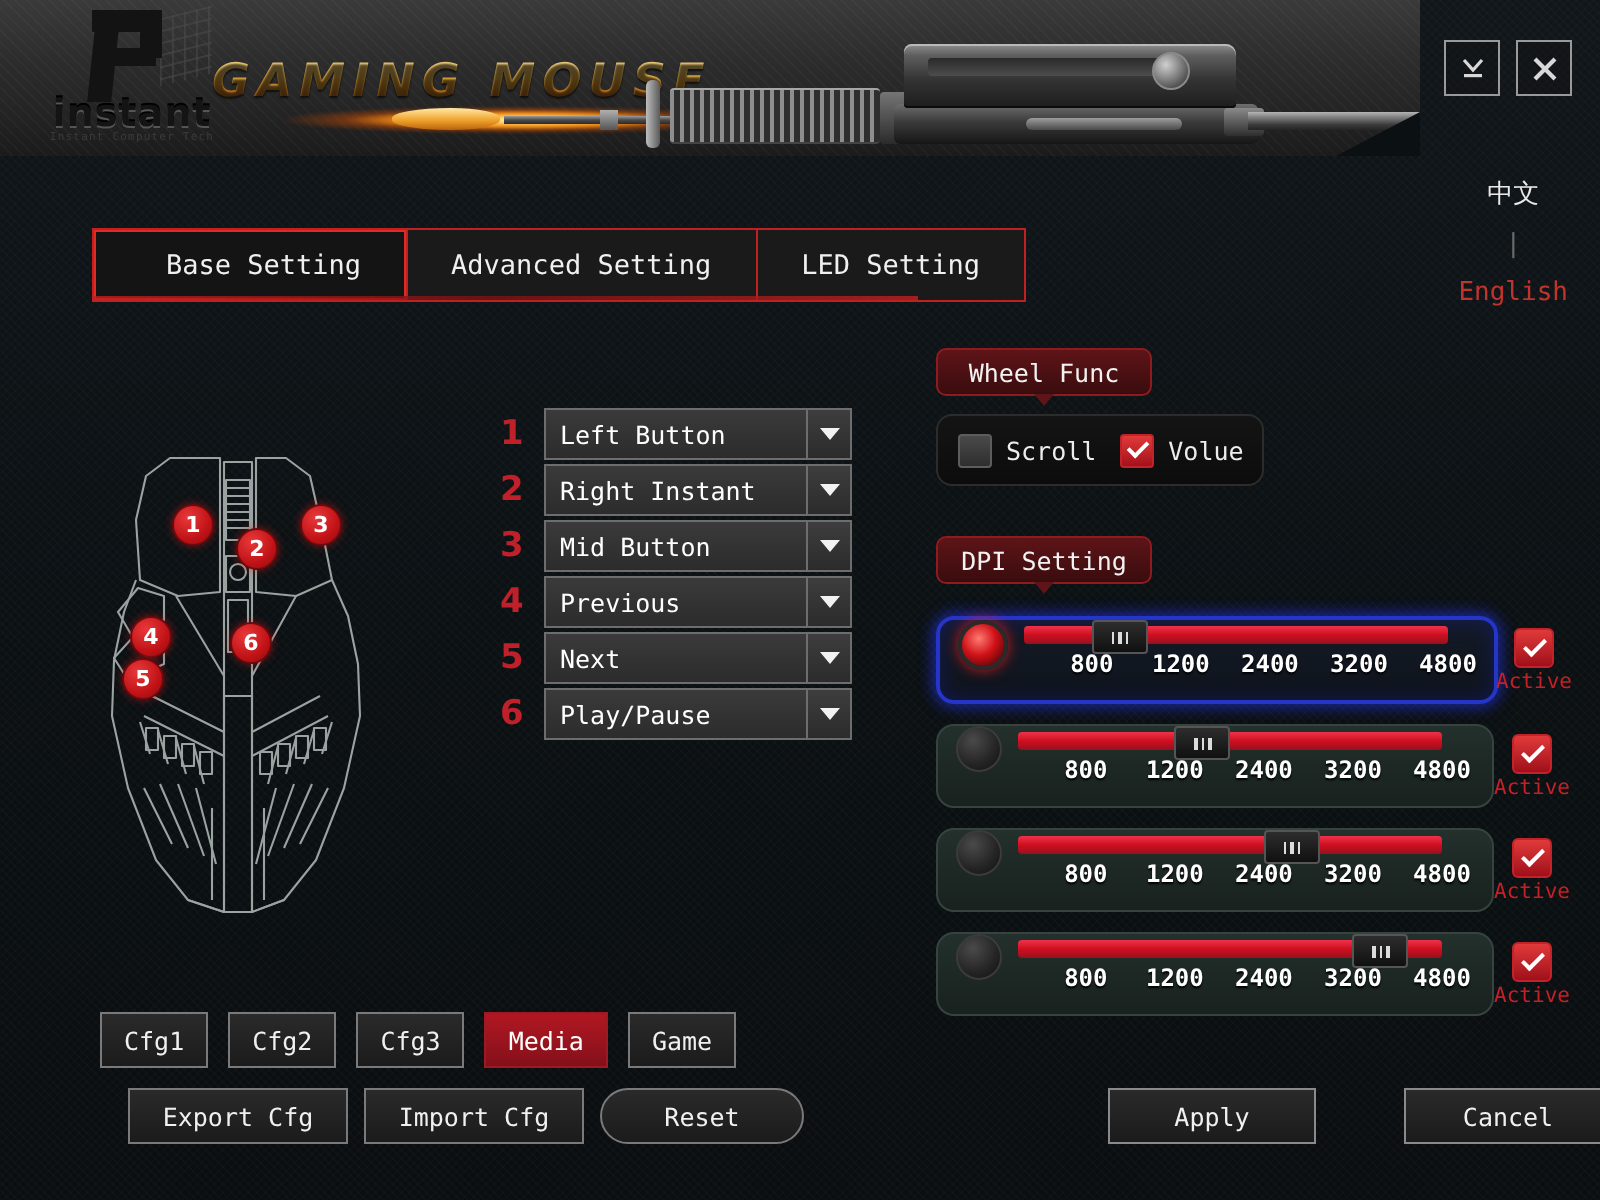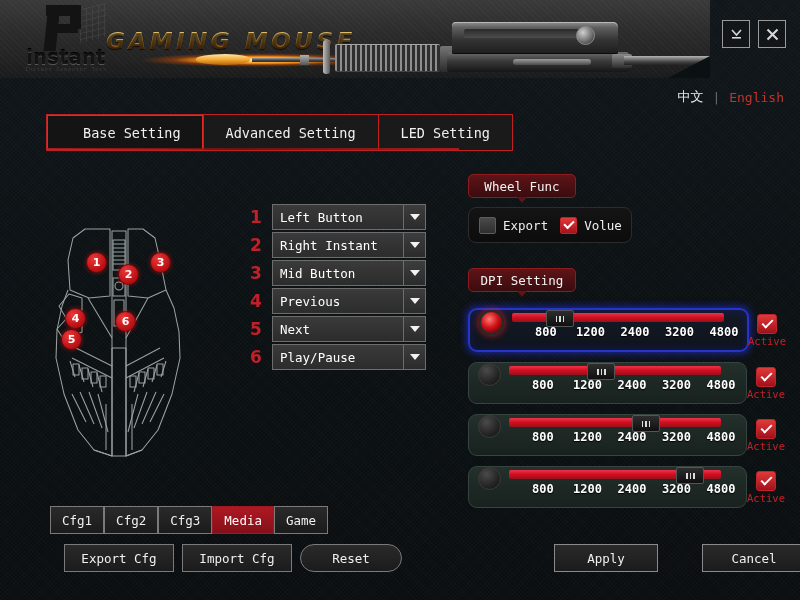--- a/index.html
+++ b/index.html
@@ -142,20 +142,21 @@
     display:flex;align-items:center;justify-content:center;
     cursor:pointer;
   }
   .winbtn svg{display:block;}
 
   
   .lang{
     position:absolute;right:16px;top:88px;
     display:flex;align-items:center;gap:9px;
     font-size:13px;
+    flex-direction:column;
   }
   .lang .cn{color:#e9e9e9;cursor:pointer;font-family:"DejaVu Sans","Liberation Sans",sans-serif;}
   .lang .sep{color:#6a6a6a;}
   .lang .en{color:#c0342c;cursor:pointer;}
 
   
   .tabs{
     position:absolute;left:46px;top:114px;
     display:flex;
     border:1px solid #c0201f;
@@ -328,21 +329,21 @@
     background:linear-gradient(180deg,#2a2a2a,#1b1b1b);
     border:1px solid #7a7a7a;
     color:#f0f0f0;font-size:12.5px;
     cursor:pointer;white-space:nowrap;
     font-family:"DejaVu Sans Mono","Liberation Mono",monospace;
   }
   .btn.on{
     background:linear-gradient(180deg,#b01822,#84101a);
     border-color:#9d1a22;color:#fff;
   }
-  .row-cfg{position:absolute;left:50px;top:506px;display:flex;}
+  .row-cfg{position:absolute;left:50px;top:506px;display:flex;gap:10px;}
   .row-io{position:absolute;left:64px;top:544px;display:flex;gap:8px;}
   .btn.wide{min-width:86px;}
   .btn.reset{min-width:78px;border-radius:14px;}
   .row-act{position:absolute;left:554px;top:544px;display:flex;gap:44px;}
   .btn.act{width:80px;height:26px;border-color:#8a8a8a;}
 </style>
 </head>
 <body>
 
 <div class="app">
@@ -514,21 +515,21 @@
       </div>
     </div>
   </div>
 
   <div class="rpanel">
 
     <div class="pill">Wheel Func</div>
 
     <div class="wheel-box">
       <span class="cb off"></span>
-      <span class="cb-label">Export</span>
+      <span class="cb-label">Scroll</span>
       <span class="cb on"></span>
       <span class="cb-label">Volue</span>
     </div>
 
     <div style="margin-top:25px;">
       <div class="pill">DPI Setting</div>
     </div>
 
     <div class="dpi-wrap">
 

